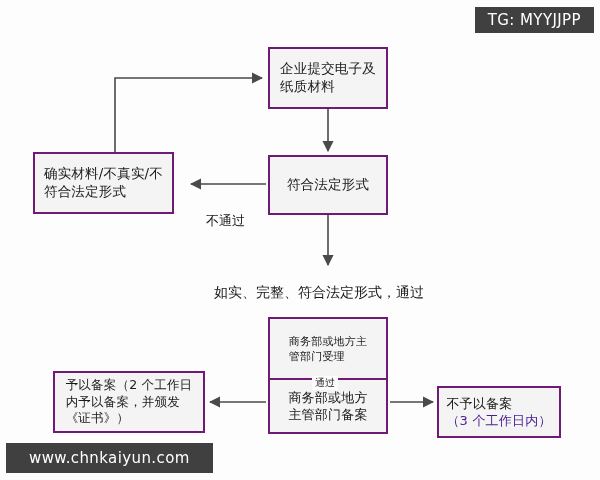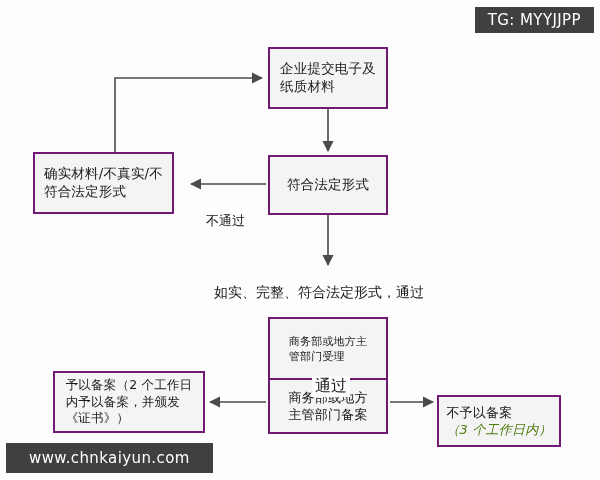--- a/index.html
+++ b/index.html
@@ -43,35 +43,35 @@
     display: block;
     padding: 0 4px;
     white-space: pre-line;
   }
   #node-submit   { left: 268px; top: 47px;  width: 120px; height: 62px; font-size: 13.5px; }
   #node-review   { left: 268px; top: 155px; width: 120px; height: 60px; font-size: 13.5px; }
   #node-reject   { left: 33px;  top: 152px; width: 141px; height: 62px; font-size: 13.5px; }
   #node-accept   { left: 268px; top: 269px; width: 120px; height: 66px; font-size: 11px; margin-top: 48px; }
   #node-record   { left: 268px; top: 378px; width: 120px; height: 56px; font-size: 13px; }
   #node-approved { left: 53px;  top: 371px; width: 152px; height: 62px; font-size: 12.5px; }
-  #node-denied   { left: 437px; top: 395px; width: 124px; height: 52px; font-size: 13px; }
+  #node-denied   { left: 437px; top: 386px; width: 124px; height: 52px; font-size: 13px; }
 
-  #node-denied .line2 { color: #4d7c0f; font-style: italic; }
+  #node-denied .line2 { color: #4c1d95; }
 
   .edge-label {
     position: absolute;
     color: #1a1a1a;
     background: #fdfdfd;
     white-space: nowrap;
     padding: 0 3px;
     margin-top: 44px;
   }
   #label-fail     { left: 203px; top: 168px; font-size: 13px; }
   #label-pass-big { left: 211px; top: 240px; font-size: 14px; }
-  #label-pass     { left: 312px; top: 332px; font-size: 16px; }
+  #label-pass     { left: 312px; top: 332px; font-size: 10px; }
 
   .tag {
     position: absolute;
     background: #404040;
     color: #ffffff;
     display: flex;
     align-items: center;
     justify-content: center;
     letter-spacing: 0.4px;
   }

